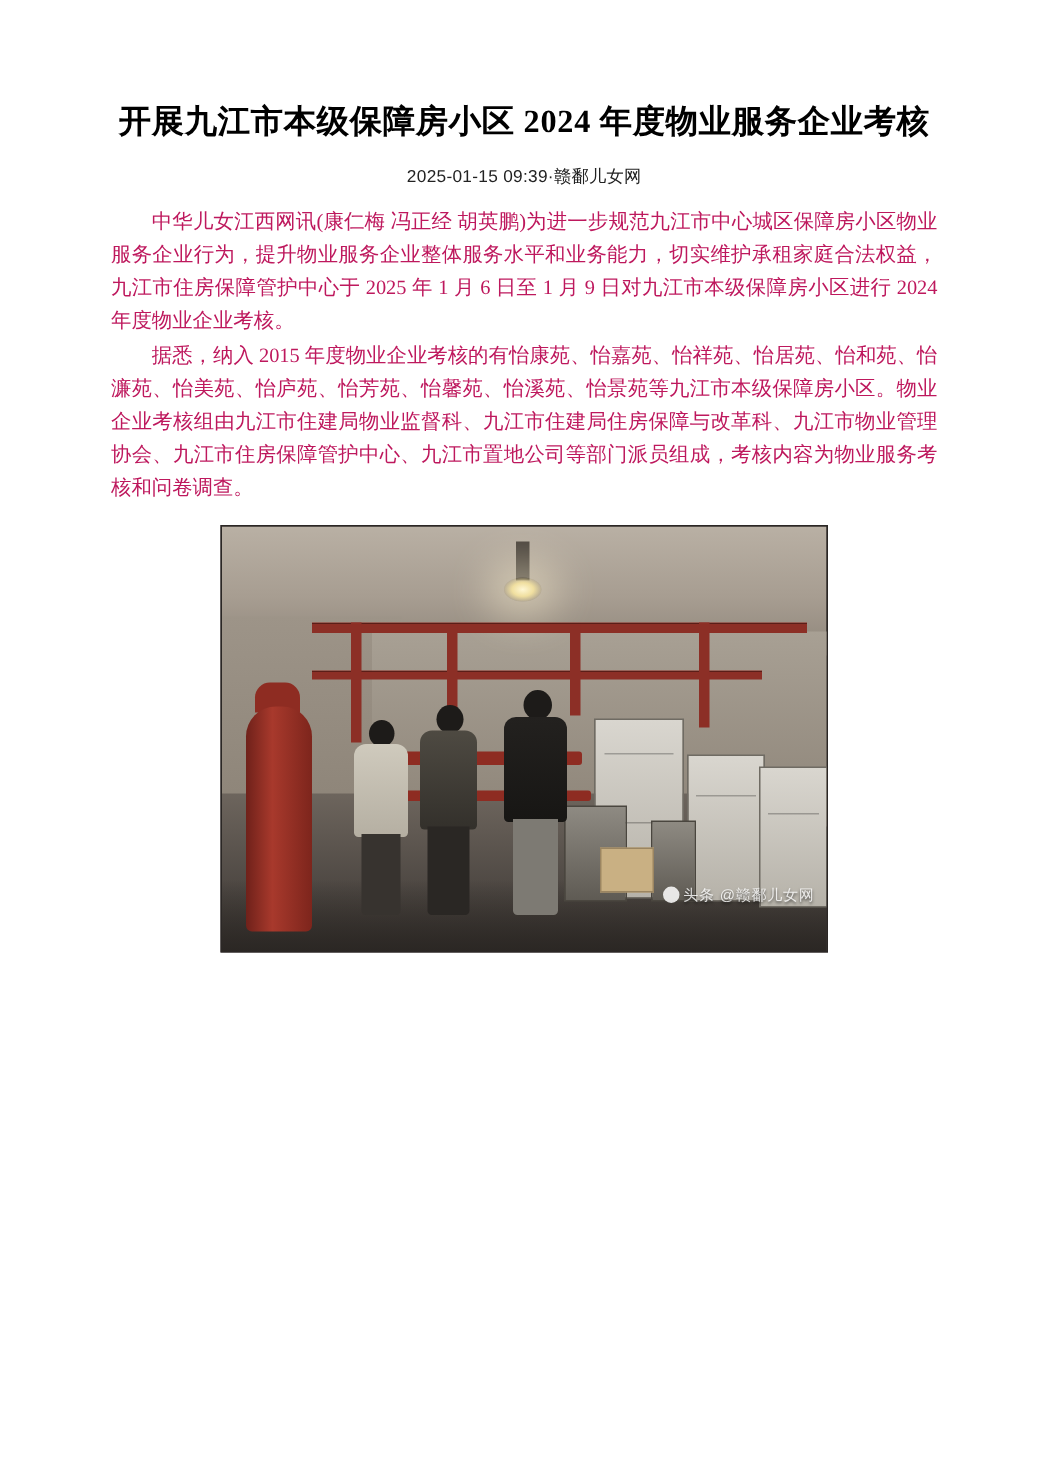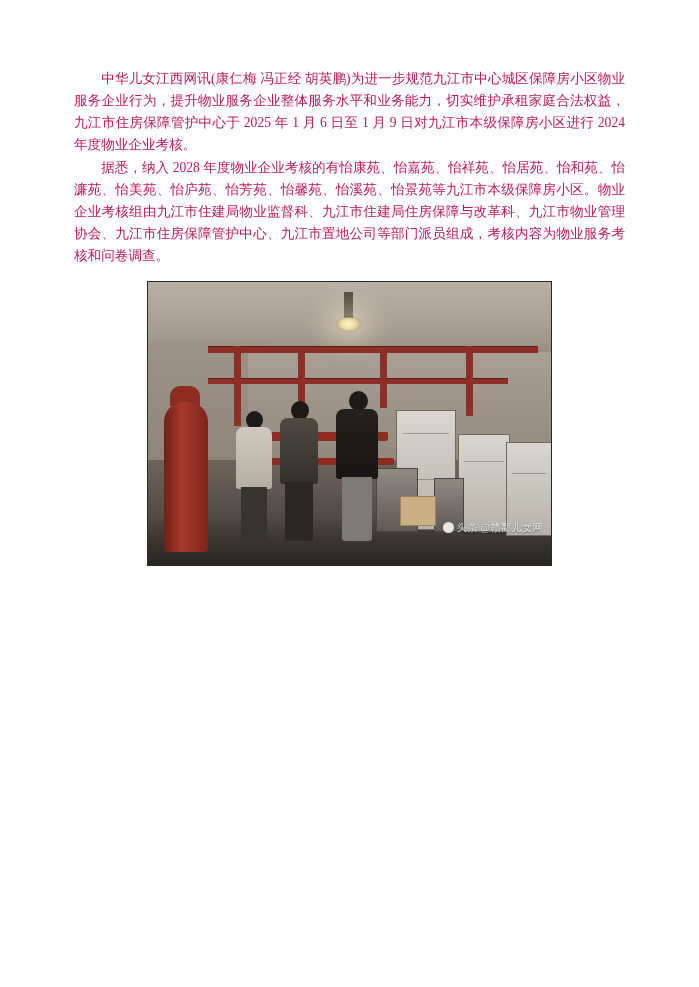--- a/index.html
+++ b/index.html
@@ -135,21 +135,21 @@
   .p-legs {
     position: absolute; background: #37332f; border-radius: 0 0 3px 3px;
   }
   .box-carton {
     position: absolute; background: #c9b083; border: 1px solid #9b8561;
   }
   .watermark {
     position: absolute; right: 8px; bottom: 30px;
     color: rgba(255,255,255,0.82);
     font-size: 10px;
-    font-family: Liberation Serif, serif;
+    font-family: Liberation Sans, sans-serif;
     letter-spacing: 0.5px;
     text-shadow: 0 1px 2px rgba(0,0,0,.6);
     margin-top: 12px;
   }
   .wm-dot {
     display: inline-block; width: 11px; height: 11px; border-radius: 50%;
     background: rgba(255,255,255,0.85); margin-right: 3px; vertical-align: -2px;
   }
   .page-number {
     position: absolute;
@@ -161,24 +161,26 @@
     font-family: "Liberation Serif", "DejaVu Serif", serif;
   }
 </style>
 </head>
 <body>
 
 <div class="page">
 
   <div class="content">
 
-
+    <h1 class="doc-title">开展九江市本级保障房小区 2024 年度物业服务企业考核</h1>
+
+    <div class="doc-subtitle">2025-01-15 09:39·赣鄱儿女网</div>
 
     <p class="para">中华儿女江西网讯(康仁梅 冯正经 胡英鹏)为进一步规范九江市中心城区保障房小区物业服务企业行为，提升物业服务企业整体服务水平和业务能力，切实维护承租家庭合法权益，九江市住房保障管护中心于 2025 年 1 月 6 日至 1 月 9 日对九江市本级保障房小区进行 2024 年度物业企业考核。</p>
-    <p class="para">据悉，纳入 2028 年度物业企业考核的有怡康苑、怡嘉苑、怡祥苑、怡居苑、怡和苑、怡濂苑、怡美苑、怡庐苑、怡芳苑、怡馨苑、怡溪苑、怡景苑等九江市本级保障房小区。物业企业考核组由九江市住建局物业监督科、九江市住建局住房保障与改革科、九江市物业管理协会、九江市住房保障管护中心、九江市置地公司等部门派员组成，考核内容为物业服务考核和问卷调查。</p>
+    <p class="para">据悉，纳入 2015 年度物业企业考核的有怡康苑、怡嘉苑、怡祥苑、怡居苑、怡和苑、怡濂苑、怡美苑、怡庐苑、怡芳苑、怡馨苑、怡溪苑、怡景苑等九江市本级保障房小区。物业企业考核组由九江市住建局物业监督科、九江市住建局住房保障与改革科、九江市物业管理协会、九江市住房保障管护中心、九江市置地公司等部门派员组成，考核内容为物业服务考核和问卷调查。</p>
 
     <div class="figure">
       <div class="photo">
         <div class="ph-ceiling"></div>
         <div class="ph-wall-left"></div>
         <div class="ph-wall-back"></div>
         <div class="ph-floor"></div>
         <div class="ph-floor2"></div>
 
         <div class="lamp"></div>

